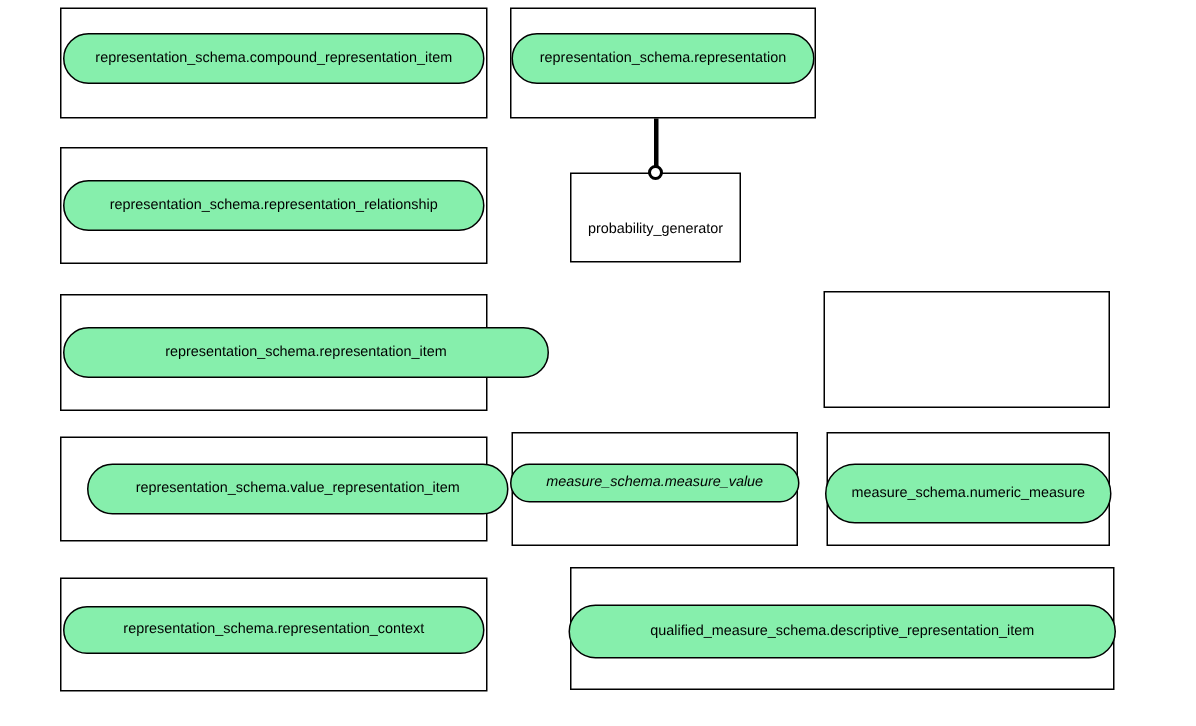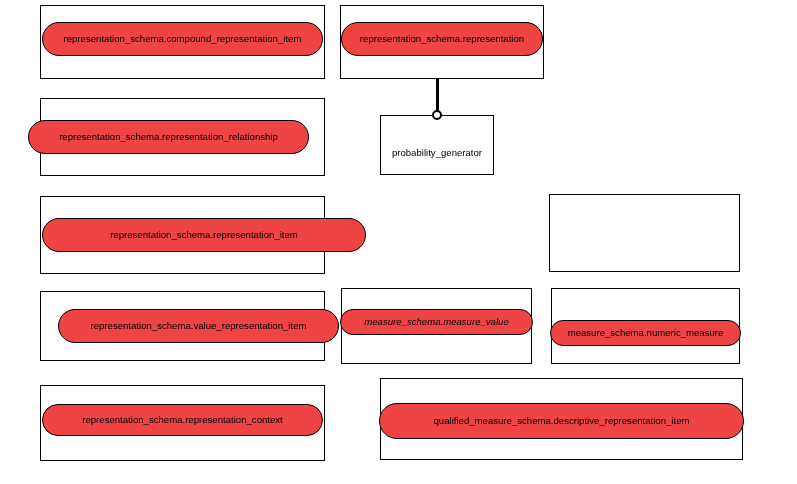--- a/index.html
+++ b/index.html
@@ -20,21 +20,21 @@
     position: absolute;
     box-sizing: border-box;
     border: 1px solid #000000;
     background: transparent;
   }
   
   .stadium {
     position: absolute;
     box-sizing: border-box;
     border: 1px solid #000000;
-    background: #ef4444;
+    background: #86efac;
     border-radius: 999px;
     display: flex;
     align-items: center;
     justify-content: center;
     text-align: center;
     white-space: nowrap;
   }
   .stadium .label {
     font-size: 9.6px;
     line-height: 1;
@@ -76,41 +76,41 @@
 <div id="canvas" style="width: 797px; height: 484px; background: rgb(255, 255, 255);">
     <div class="frame" style="left: 40px; top: 5px; width: 285px; height: 74px; border-color: rgb(0, 0, 0);"></div>
     <div class="stadium" style="left: 42px; top: 22px; width: 281px; height: 34px; border-color: rgb(0, 0, 0);">
       <span class="label" style="color: rgb(0, 0, 0);">representation_schema.compound_representation_item</span>
     </div>
     <div class="frame" style="left: 340px; top: 5px; width: 204px; height: 74px; border-color: rgb(0, 0, 0);"></div>
     <div class="stadium" style="left: 341px; top: 22px; width: 202px; height: 34px; border-color: rgb(0, 0, 0);">
       <span class="label" style="color: rgb(0, 0, 0);">representation_schema.representation</span>
     </div>
     <div class="frame" style="left: 40px; top: 98px; width: 285px; height: 78px; border-color: rgb(0, 0, 0);"></div>
-    <div class="stadium" style="left: 28px; top: 120px; width: 281px; height: 34px; border-color: rgb(0, 0, 0);">
+    <div class="stadium" style="left: 42px; top: 120px; width: 281px; height: 34px; border-color: rgb(0, 0, 0);">
       <span class="label" style="color: rgb(0, 0, 0);">representation_schema.representation_relationship</span>
     </div>
     <div class="entity" style="left: 380px; top: 115px; width: 114px; height: 60px; border-color: rgb(0, 0, 0);">
       <span class="label" style="color: rgb(0, 0, 0); margin-top: 15px;">probability_generator</span>
     </div>
     <div class="frame" style="left: 40px; top: 196px; width: 285px; height: 78px; border-color: rgb(0, 0, 0);"></div>
     <div class="stadium" style="left: 42px; top: 218px; width: 324px; height: 34px; border-color: rgb(0, 0, 0);">
       <span class="label" style="color: rgb(0, 0, 0);">representation_schema.representation_item</span>
     </div>
     <div class="frame" style="left: 549px; top: 194px; width: 191px; height: 78px; border-color: rgb(0, 0, 0);"></div>
     <div class="frame" style="left: 40px; top: 291px; width: 285px; height: 70px; border-color: rgb(0, 0, 0);"></div>
     <div class="stadium" style="left: 58px; top: 309px; width: 281px; height: 34px; border-color: rgb(0, 0, 0);">
       <span class="label" style="color: rgb(0, 0, 0);">representation_schema.value_representation_item</span>
     </div>
     <div class="frame" style="left: 341px; top: 288px; width: 191px; height: 76px; border-color: rgb(0, 0, 0);"></div>
     <div class="stadium" style="left: 340px; top: 309px; width: 193px; height: 26px; border-color: rgb(0, 0, 0); font-style: italic;">
       <span class="label" style="color: rgb(0, 0, 0);">measure_schema.measure_value</span>
     </div>
     <div class="frame" style="left: 551px; top: 288px; width: 189px; height: 76px; border-color: rgb(0, 0, 0);"></div>
-    <div class="stadium" style="left: 550px; top: 320px; width: 191px; height: 26px; border-color: rgb(0, 0, 0);">
+    <div class="stadium" style="left: 550px; top: 309px; width: 191px; height: 40px; border-color: rgb(0, 0, 0);">
       <span class="label" style="color: rgb(0, 0, 0);">measure_schema.numeric_measure</span>
     </div>
     <div class="frame" style="left: 40px; top: 385px; width: 285px; height: 76px; border-color: rgb(0, 0, 0);"></div>
     <div class="stadium" style="left: 42px; top: 404px; width: 281px; height: 32px; border-color: rgb(0, 0, 0);">
       <span class="label" style="color: rgb(0, 0, 0);">representation_schema.representation_context</span>
     </div>
     <div class="frame" style="left: 380px; top: 378px; width: 363px; height: 82px; border-color: rgb(0, 0, 0);"></div>
     <div class="stadium" style="left: 379px; top: 403px; width: 365px; height: 36px; border-color: rgb(0, 0, 0); text-align: center;">
       <span class="label" style="color: rgb(0, 0, 0);">qualified_measure_schema.descriptive_representation_item</span>
     </div>

